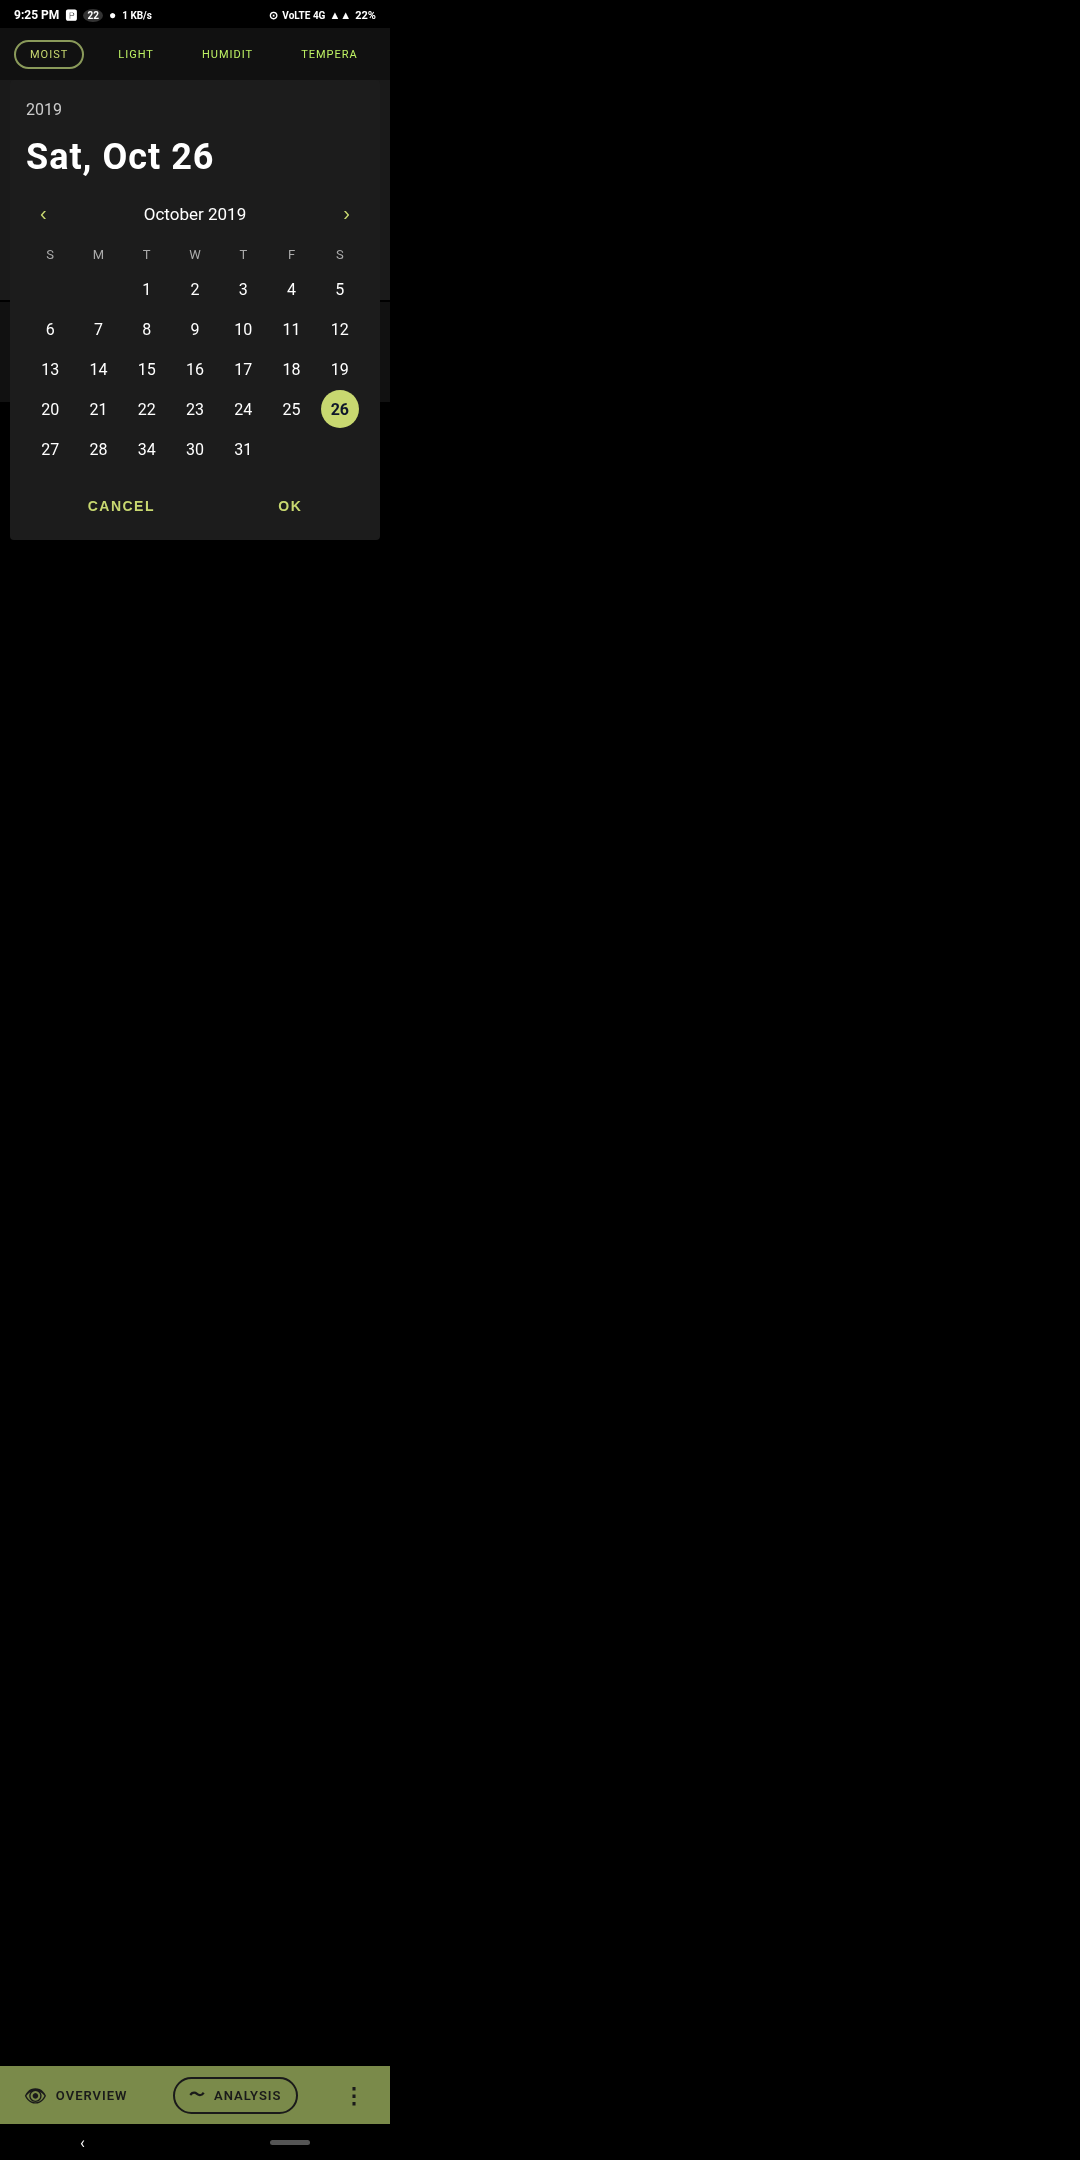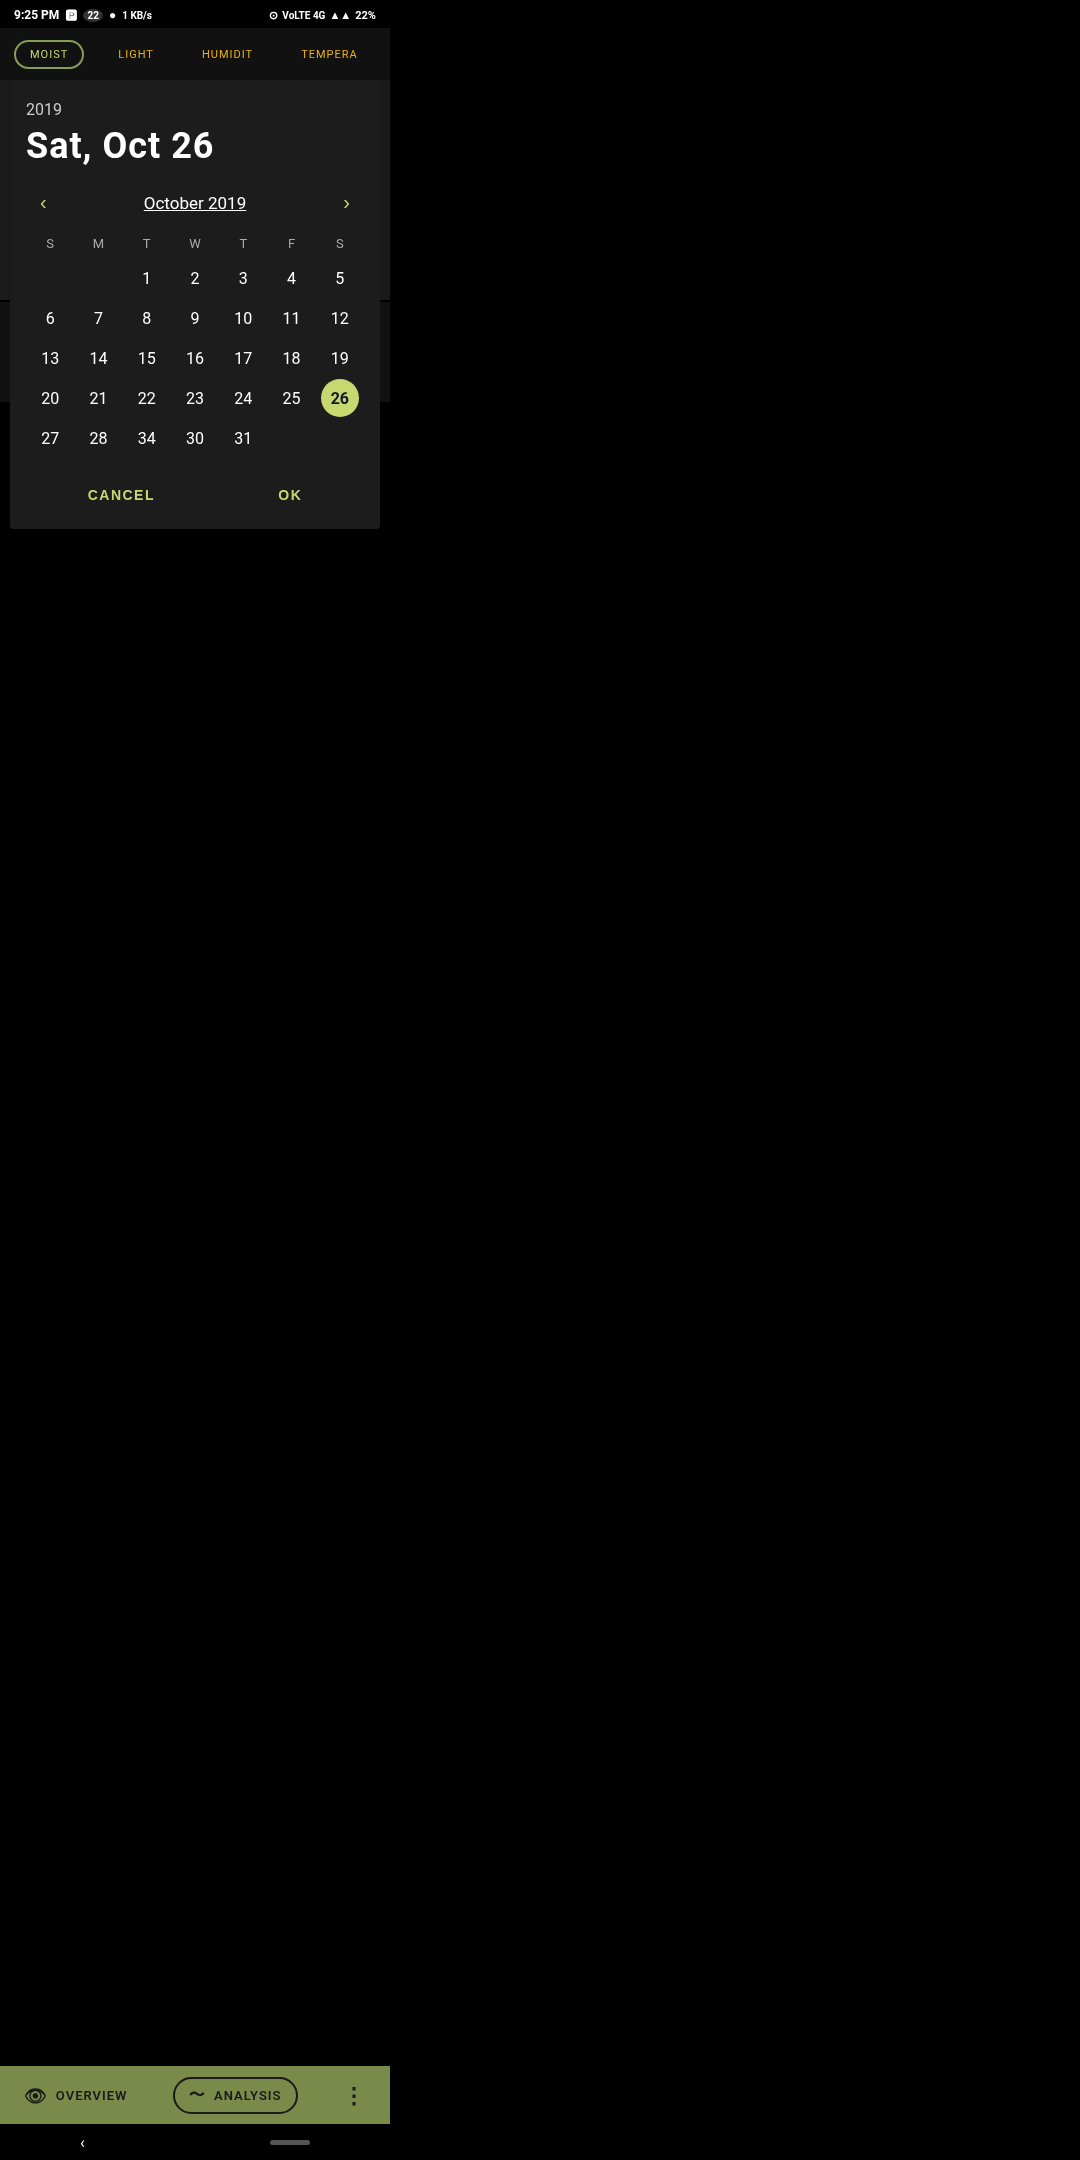--- a/index.html
+++ b/index.html
@@ -44,21 +44,21 @@
       color: #8a9a5a;
       padding: 6px 14px;
       border-radius: 20px;
       font-weight: 400;
     }
     .nav-tab.active {
       border: 2px solid #8a9a5a;
       color: #c8d870;
     }
     .nav-tab.inactive {
-      color: #eab308;
+      color: #bef264;
       border: none;
     }
 
     
     .bg-content {
       background: #1a1a1a;
       padding: 14px;
       height: 220px;
       position: relative;
       overflow: hidden;
@@ -126,21 +126,21 @@
       right: 10px;
       background: #1c1c1c;
       border-radius: 4px;
       padding: 20px 16px 16px;
       z-index: 10;
     }
 
     .dialog-year {
       font-size: 16px;
       color: #ccc;
-      margin-bottom: 6px;
+      margin-bottom: 17px;
       font-weight: 400;
     }
 
     .dialog-date {
       font-size: 36px;
       font-weight: bold;
       color: #fff;
       margin-bottom: 20px;
       letter-spacing: 1px;
     }
@@ -149,21 +149,20 @@
       display: flex;
       align-items: center;
       justify-content: space-between;
       margin-bottom: 14px;
       padding: 0 4px;
     }
     .calendar-month-label {
       font-size: 17px;
       color: #fff;
       font-weight: 400;
-      text-decoration: underline;
     }
     .calendar-nav-btn {
       font-size: 20px;
       color: #c8d870;
       cursor: pointer;
       background: none;
       border: none;
       padding: 4px 10px;
     }
 

